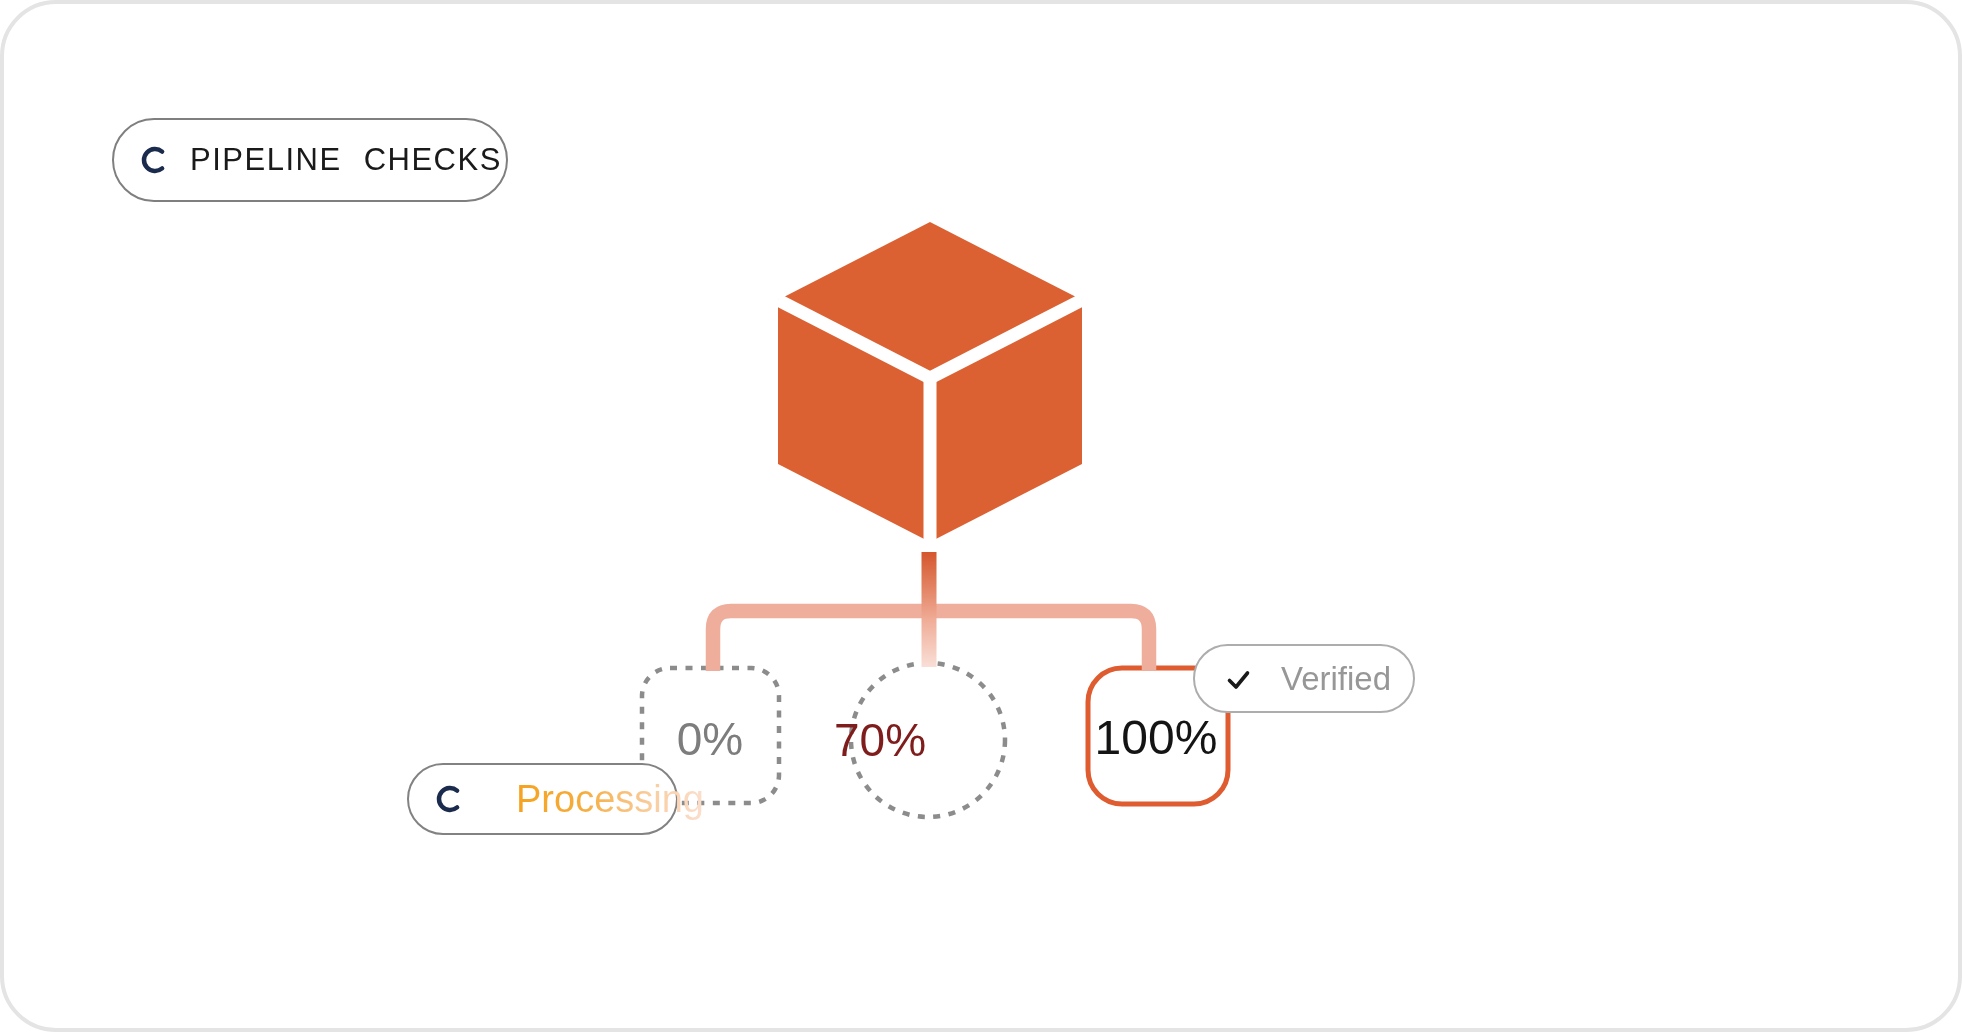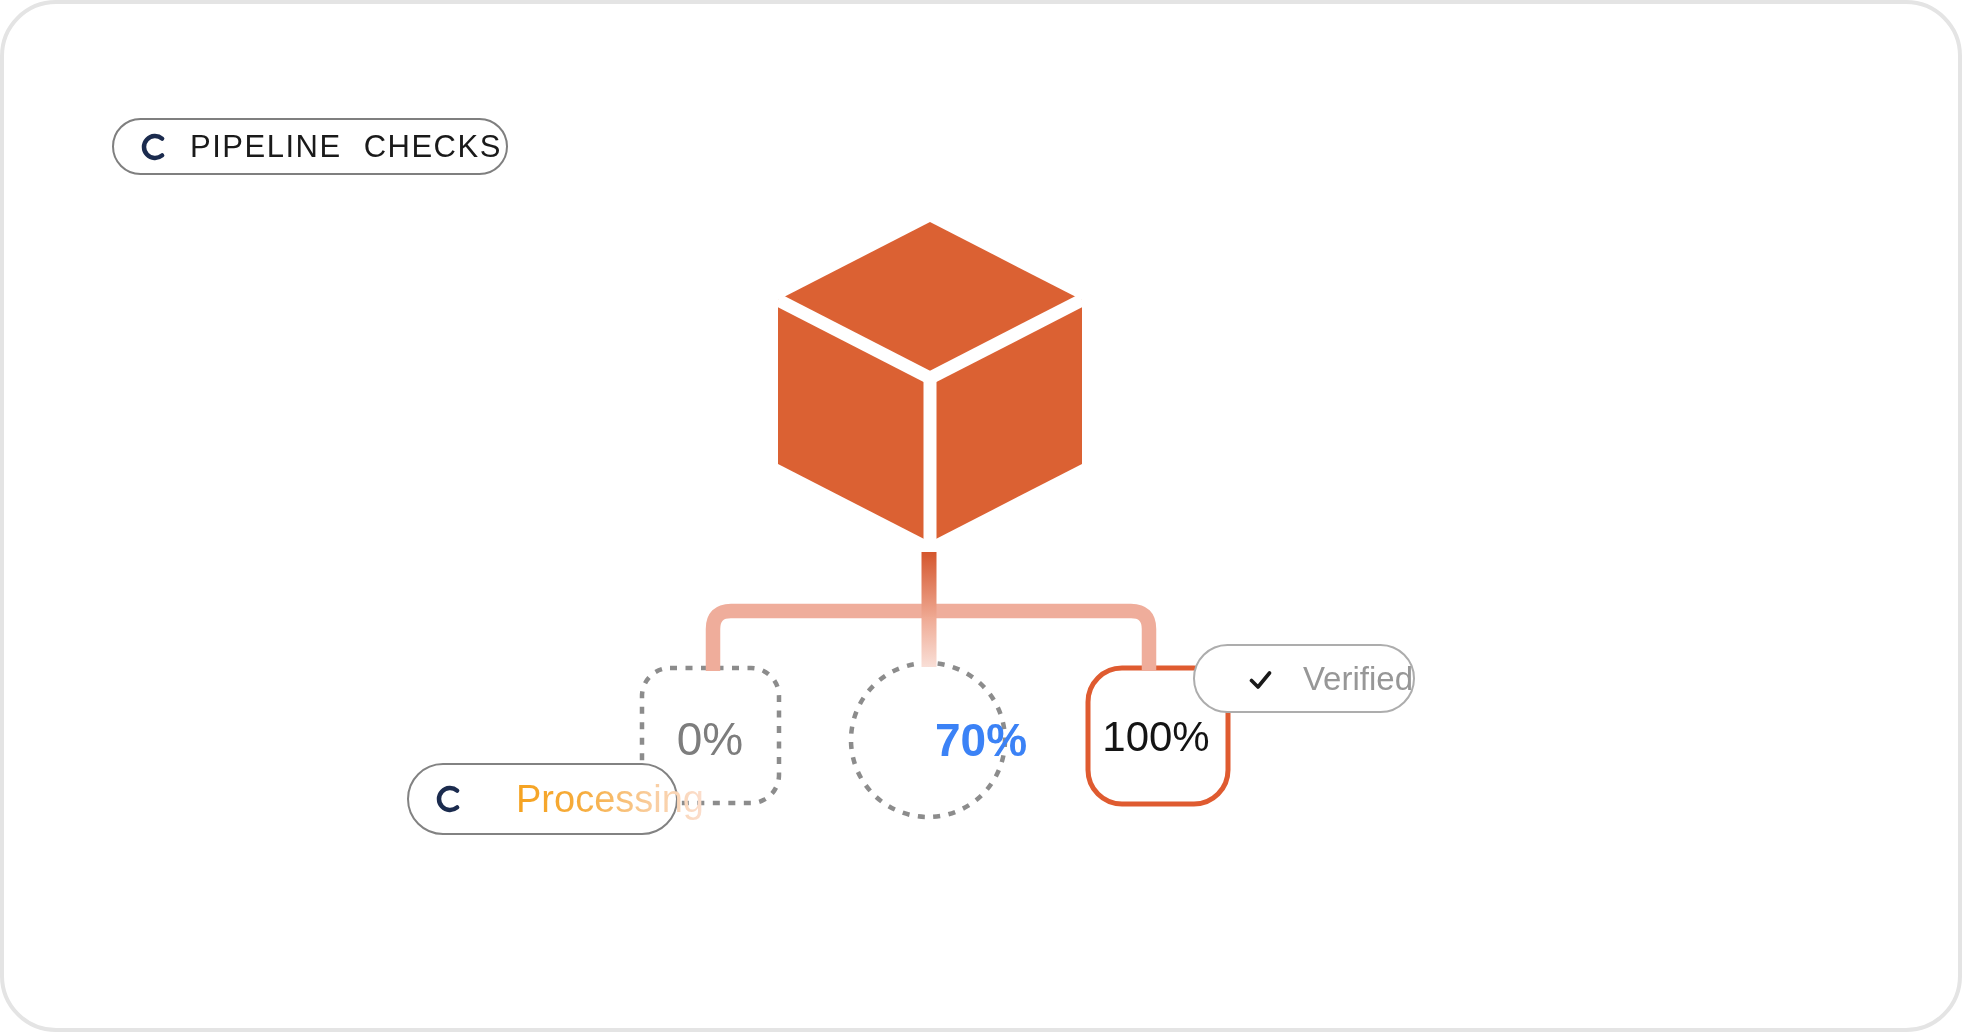--- a/index.html
+++ b/index.html
@@ -34,21 +34,21 @@
     display: flex;
     align-items: center;
     border-radius: 999px;
   }
   .pill .icon {
     flex: 0 0 auto;
     display: block;
   }
   .pipeline-badge {
     left: 112px; top: 118px;
-    width: 396px; height: 57px;
+    width: 396px; height: 84px;
     border: 2.5px solid #7F7F7F;
     padding-left: 26px;
     gap: 20px;
   }
   .pipeline-badge .label {
     font-size: 31px;
     color: #1A1A1A;
     letter-spacing: 1.5px;
     word-spacing: 12px;
     white-space: nowrap;
@@ -70,36 +70,35 @@
     white-space: nowrap;
     margin-left: 33px;
   }
   .verified-badge {
     left: 1193px; top: 644px;
     width: 222px; height: 69px;
     border: 2.5px solid #ADADAD;
     padding-left: 28px;
     gap: 28px;
     z-index: 4;
-    justify-content: flex-end;
   }
   .verified-badge .label {
     font-size: 33px;
     color: #979797;
     white-space: nowrap;
   }
   .pct {
     position: absolute;
     transform: translate(-50%, -50%);
     white-space: nowrap;
     z-index: 3;
   }
   .pct-0   { left: 710px;  top: 739px; font-size: 46px; color: #7D7D7D; font-weight: 500; }
-  .pct-70  { left: 981px;  top: 740px; font-size: 46px; color: #3b82f6; font-weight: 700; }
-  .pct-100 { left: 1156px; top: 737px; font-size: 42px; color: #141414; font-weight: 500; }
+  .pct-70  { left: 880px;  top: 740px; font-size: 46px; color: #7f1d1d; font-weight: 400; }
+  .pct-100 { left: 1156px; top: 737px; font-size: 48px; color: #141414; font-weight: 500; }
 </style>
 </head>
 <body>
 
 <div class="card"></div>
 
 <svg class="diagram-svg" viewBox="0 0 1962 1032">
   <defs>
     <linearGradient id="stemGrad" x1="0" y1="552" x2="0" y2="618" gradientUnits="userSpaceOnUse">
       <stop offset="0" stop-color="#D4562D"></stop>

